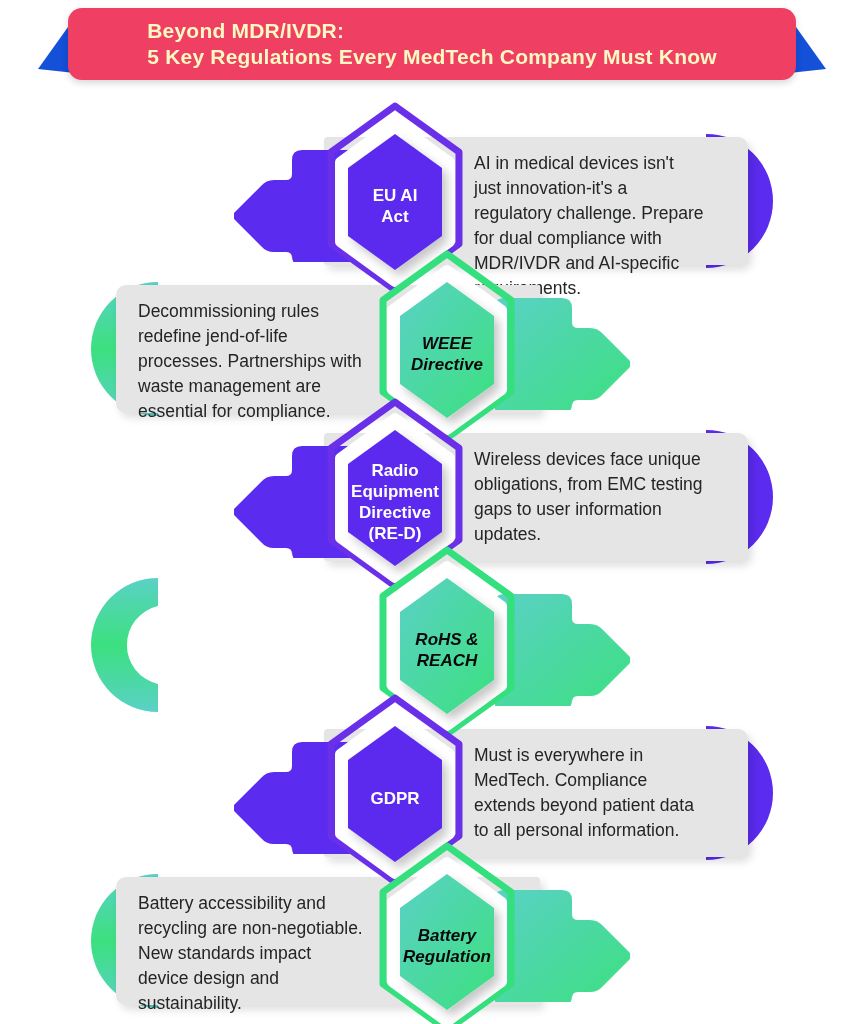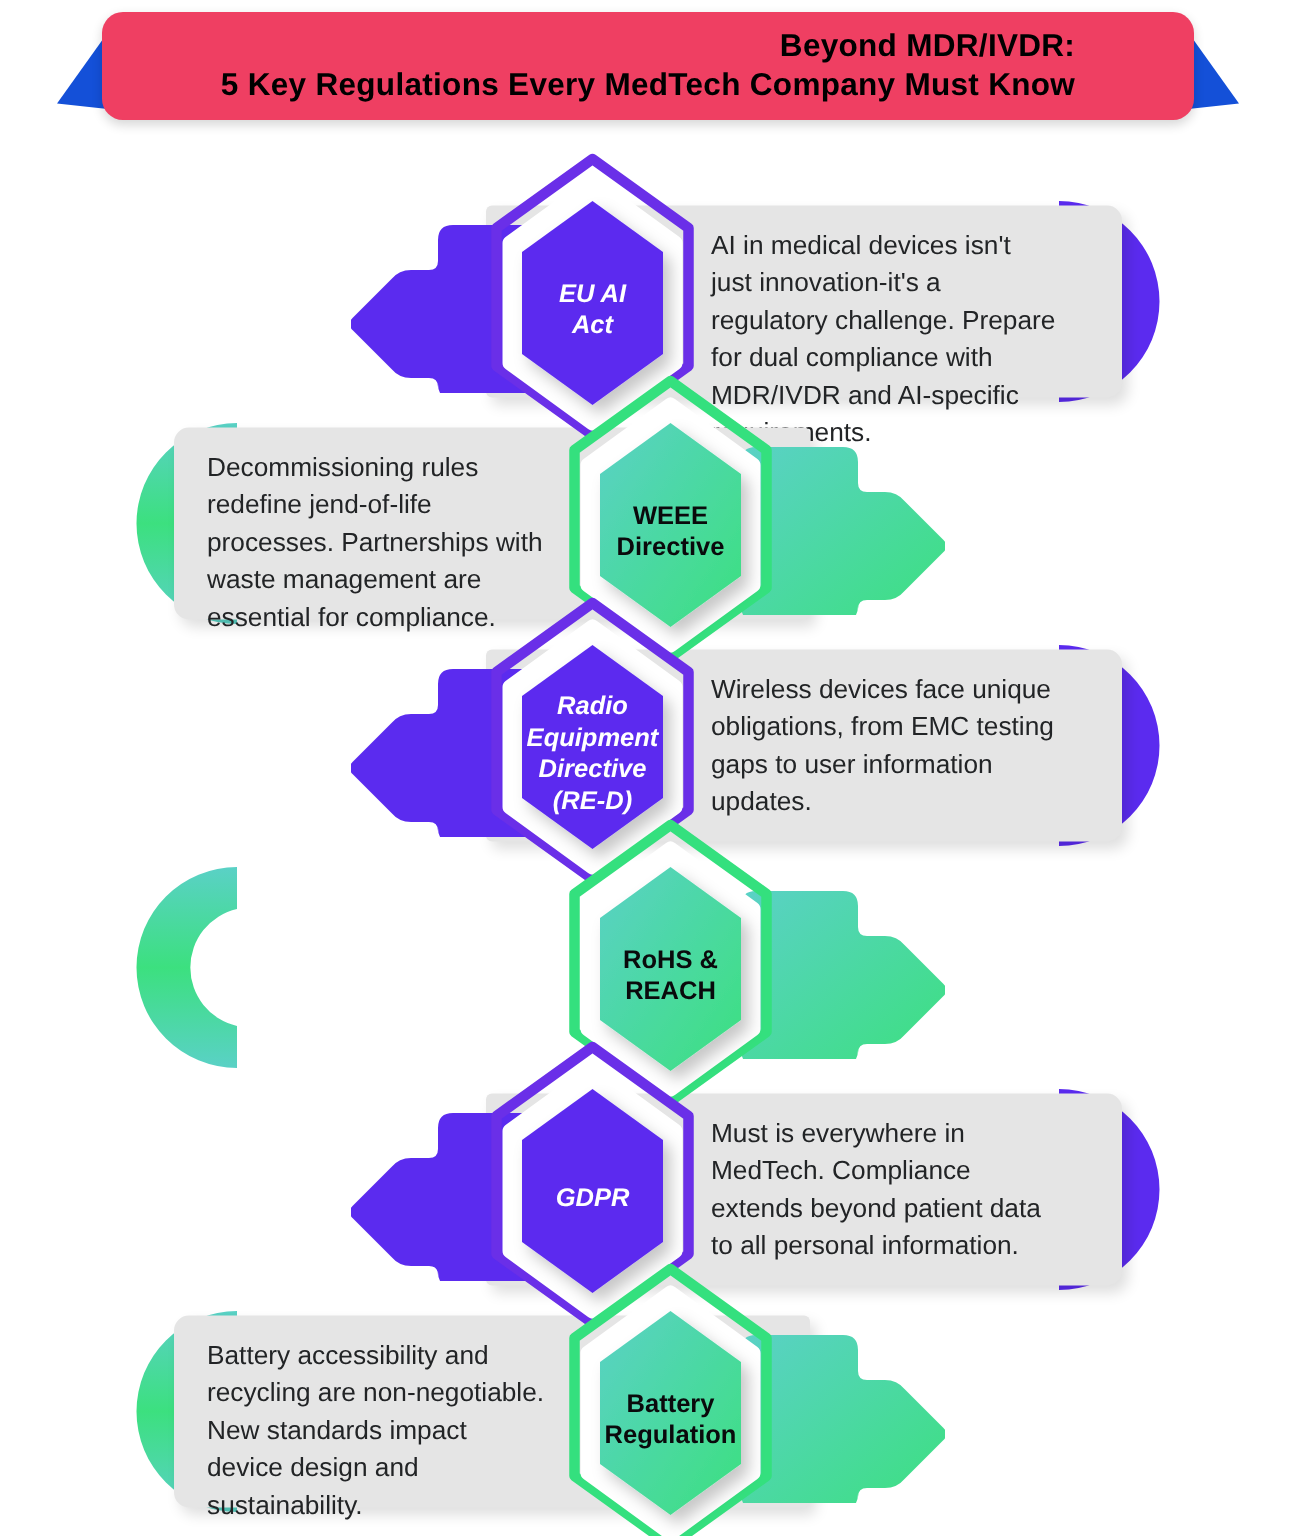--- a/index.html
+++ b/index.html
@@ -19,22 +19,22 @@
   #header-banner .tail.left{left:38px;}
   #header-banner .tail.right{right:38px;}
   #header-banner .tail svg{display:block;width:46px;height:52px;}
   .banner-plate{
     position:absolute;left:68px;right:68px;top:0;height:72px;
     background:#ef3f62;border-radius:14px;
     display:flex;align-items:center;justify-content:center;
     box-shadow:0 3px 7px rgba(0,0,0,.16);
   }
   .banner-text{
-    color:#000000;font-weight:bold;font-size:21px;line-height:26px;
-    text-align:right;letter-spacing:.2px;padding:0 18px;
+    color:#fef9c3;font-weight:bold;font-size:21px;line-height:26px;
+    text-align:left;letter-spacing:.2px;padding:0 18px;
   }
   .banner-text .l2{display:block;}
 
   
   .row{position:absolute;left:0;width:864px;height:150px;}
 
   
   .card{
     position:absolute;top:11px;height:128px;
     background:#e5e5e5;
@@ -68,22 +68,22 @@
   .hex svg{display:block;}
   .row.right .hex{left:300px;}
   .row.left  .hex{left:352px;}
 
   .hex-label{
     position:absolute;left:0;top:0;width:190px;height:200px;
     display:flex;align-items:center;justify-content:center;
     text-align:center;font-weight:bold;font-size:17px;line-height:21px;
     white-space:pre-line;pointer-events:none;
   }
-  .row.right .hex-label{color:#ffffff;font-style:italic;}
-  .row.left  .hex-label{color:#0a0a0c;}
+  .row.right .hex-label{color:#ffffff;}
+  .row.left  .hex-label{color:#0a0a0c;font-style:italic;}
 
   
   .z-card{z-index:2;}
   .z-arrow{z-index:3;}
   .z-hex{z-index:4;}
   .z-arc{z-index:1;}
 </style>
 </head>
 <body>
 

